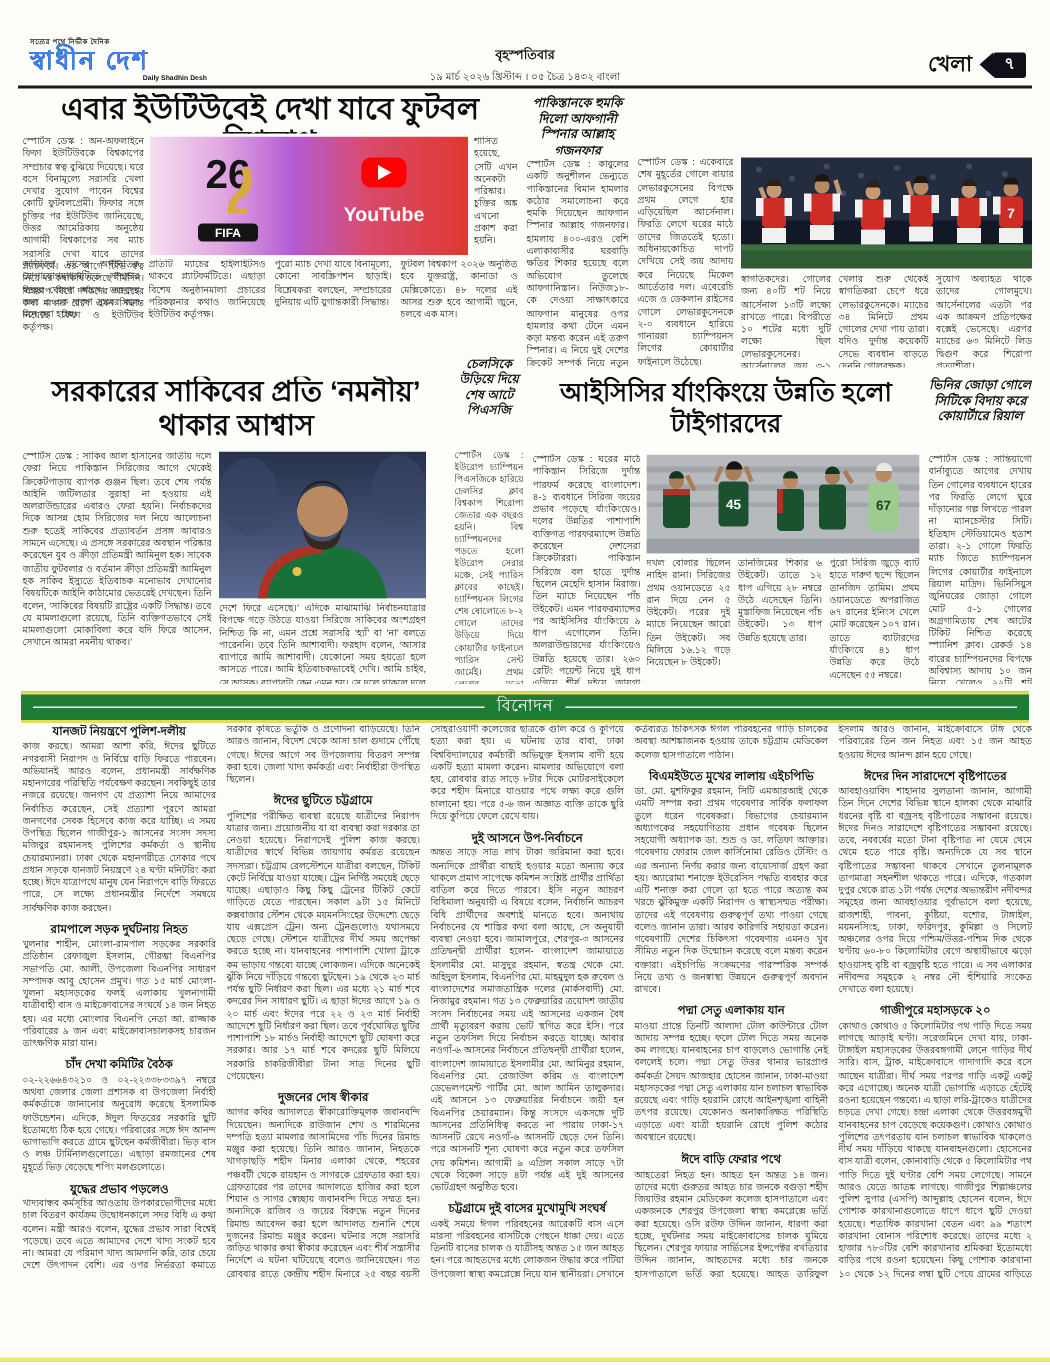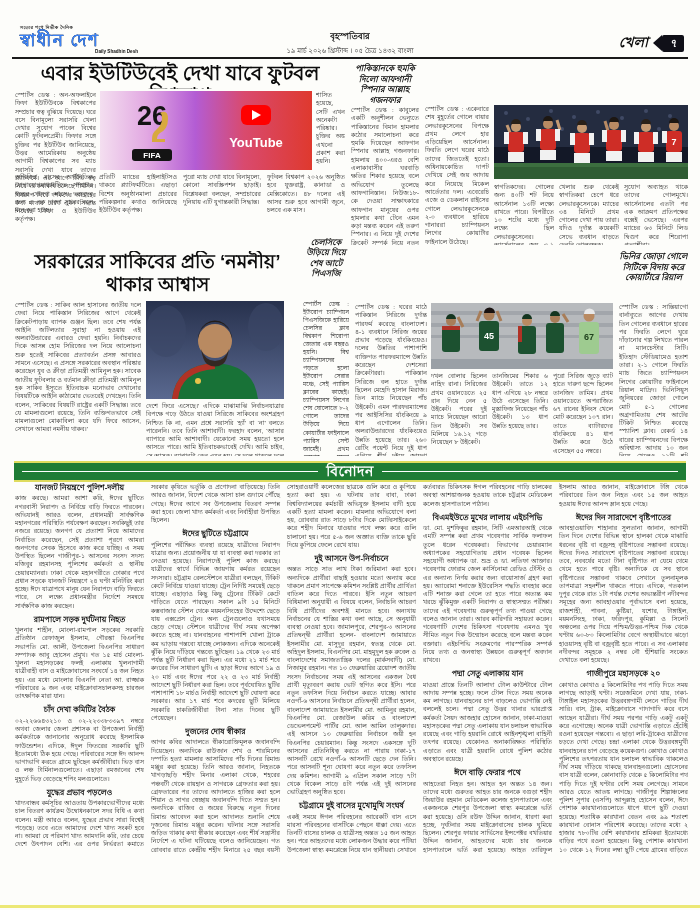--- a/index.html
+++ b/index.html
@@ -21,21 +21,21 @@
   .section-label{font-size:14px;font-weight:800;color:#0c0c0c;}
   .page-tag{position:relative;width:22px;height:17px;background:#101018;border-radius:2px;
             display:flex;align-items:center;justify-content:center;}
   .page-tag .num{color:#fff;font-size:11px;font-weight:800;line-height:1;}
   .tag-arrow{width:0;height:0;border-top:8px solid transparent;border-bottom:8px solid transparent;
              border-right:9px solid #101018;}
   
   .ent-bar{display:flex;align-items:center;background:#1e7c35;border-top:2px solid #dfdc5e;
            border-bottom:2px solid #dfdc5e;}
   .ent-line{flex:1;height:1px;background:#ffffff;margin:0 8px;}
-  .ent-label{color:#ffffff;font-weight:700;font-size:14px;letter-spacing:.5px;}
+  .ent-label{color:#ffffff;font-weight:400;font-size:11px;letter-spacing:.5px;}
   
   .bottom-cols{column-count:5;column-gap:7px;column-fill:auto;height:372px;overflow:hidden;}
   .bh{font-size:7.8px;line-height:1.2;font-weight:800;text-align:center;margin:5px 0 2px;color:#0c0c0c;}
   .bh.first{margin-top:0;}
   .bp{font-size:6.2px;line-height:1.33;text-align:justify;margin:0 0 2px;color:#232323;word-break:break-word;}
   .photo{display:block;}
   .bottom-edge{position:absolute;left:0;right:0;bottom:2px;height:3px;background:#e9e45e;opacity:.85;}
 </style>
 </head>
 <body>
@@ -46,21 +46,21 @@
     <div class="tagline">সত্যের পথে নির্ভীক দৈনিক</div>
     <div class="masthead">স্বাধীন দেশ</div>
     <div class="masthead-sub" style="width:118px;">Daily Shadhin Desh</div>
   </div>
 
   <div class="abs" style="left:230px;right:230px;top:30px;">
     <div class="day">বৃহস্পতিবার</div>
     <div class="dateline">১৯ মার্চ ২০২৬ খ্রিস্টাব্দ । ০৫ চৈত্র ১৪৩২ বাংলা</div>
   </div>
 
-  <div class="abs section-wrap" style="right:16px;top:31px;font-style:italic;">
+  <div class="abs section-wrap" style="right:16px;top:31px;">
     <span class="section-label">খেলা</span>
     <span style="display:flex;align-items:center;">
       <span class="tag-arrow"></span>
       <span class="page-tag">
           <span class="num">৭</span>
         </span>
     </span>
   </div>
 
   <div class="abs rule" style="left:12px;right:12px;top:57px;height:2px;"></div>
@@ -211,20 +211,21 @@
       <path d="M53 32 a17 15 0 0 1 32 0 q-4 -10 -16 -10 q-12 0 -16 10 z" fill="#241d18"></path>
       <path d="M55 48 q4 12 14 12 q10 0 14 -12 q-2 12 -6 15 q-8 5 -16 0 q-4 -3 -6 -15 z" fill="#332822"></path>
     </svg>
   </div>
 
   <div class="abs txt" style="left:146px;top:402px;width:138px;height:54px;">দেশে ফিরে এসেছে।’ এদিকে মাঝামাঝি নির্বাচনযাত্রার বিপক্ষে গড়ে উঠতে যাওয়া সিরিজে সাকিবের অংশগ্রহণ নিশ্চিত কি না, এমন প্রশ্নে সরাসরি ‘হ্যাঁ’ বা ‘না’ বলতে পারেননি। তবে তিনি আশাবাদী। ফরহাদ বলেন, ‘আসার ব্যাপারে আমি আশাবাদী। যেকোনো সময় হয়তো হলে আসতে পারে। আমি ইতিবাচকভাবেই দেখি। আমি চাইব, সে আসুক। ব্যাপারটা কেন এমন হয়। সে দলে থাকলে দলে কিন্তু এক মাত্রা যোগ করবে।’</div>
 
   <div class="abs subhl" style="left:303px;top:238px;width:46px;height:46px;font-size:8.2px;">চেলসিকে উড়িয়ে দিয়ে শেষ আটে পিএসজি</div>
   <div class="abs txt" style="left:303px;top:300px;width:46px;height:156px;font-size:6px;">স্পোর্টস ডেস্ক : ইউরোপ চ্যাম্পিয়ন পিএসজিকে হারিয়ে চেলসির ক্লাব বিশ্বকাপ শিরোপা জেতার এক বছরও হয়নি। বিশ্ব চ্যাম্পিয়নদের পড়তে হলো ইউরোপ সেরার মঞ্চে, সেই প্যারিস ক্লাবের কাছেই। চ্যাম্পিয়নস লিগের শেষ ষোলোতে ৮-২ গোলে তাদের উড়িয়ে দিয়ে কোয়ার্টার ফাইনালে প্যারিস সেন্ট জার্মেই। প্রথম লেগের মতো ফিরতি লেগে বড় হার দেখতে হয়নি চেলসিকে। কিন্তু দুই লেগ মিলিয়ে বিধ্বস্ত হলো তারা। পার্ক দে প্রিন্সেসে ৫-২ গোলে হেরেছিল চেলসি। ঘরের মাঠে ফিরতি লেগে হেরেছে ৩-০ গোলে।</div>
 
+  <div class="abs hl" style="left:355px;top:251px;width:258px;height:48px;font-size:17px;line-height:1.25;">আইসিসির র্যাংকিংয়ে উন্নতি হলো টাইগারদের</div>
 
   <div class="abs txt" style="left:355px;top:303px;width:72px;height:153px;">স্পোর্টস ডেস্ক : ঘরের মাঠে পাকিস্তান সিরিজে দুর্দান্ত পারফর্ম করেছে বাংলাদেশ। ৪-১ ব্যবধানে সিরিজ জয়ের প্রভাব পড়েছে র্যাংকিংয়েও। দলের উন্নতির পাশাপাশি ব্যক্তিগত পারফরম্যান্সে উন্নতি করেছেন দেশসেরা ক্রিকেটাররা। পাকিস্তান সিরিজে বল হাতে দুর্দান্ত ছিলেন মেহেদি হাসান মিরাজ। তিন ম্যাচে নিয়েছেন পাঁচ উইকেট। এমন পারফরম্যান্সের পর আইসিসির র্যাংকিংয়ে ৯ ধাপ এগোলেন তিনি। অলরাউন্ডারদের র্যাংকিংয়েও উন্নতি হয়েছে তার। ২৬০ রেটিং পয়েন্ট নিয়ে দুই ধাপ এগিয়ে শীর্ষ দুইয়ে জায়গা করে নিয়েছেন তিনি। পাকিস্তান সিরিজে বাংলাদেশের সেরা বোলার।</div>
 
   <div class="abs" style="left:431px;top:303px;width:182px;height:66px;">
     <svg class="photo" width="182" height="66" viewBox="0 0 182 66">
       <rect width="182" height="66" fill="#b7babd"></rect>
       <g fill="#a2a6ab">
           <rect y="8" width="182" height="4"></rect>
           <rect y="20" width="182" height="4"></rect>
           <rect y="32" width="182" height="3"></rect>

